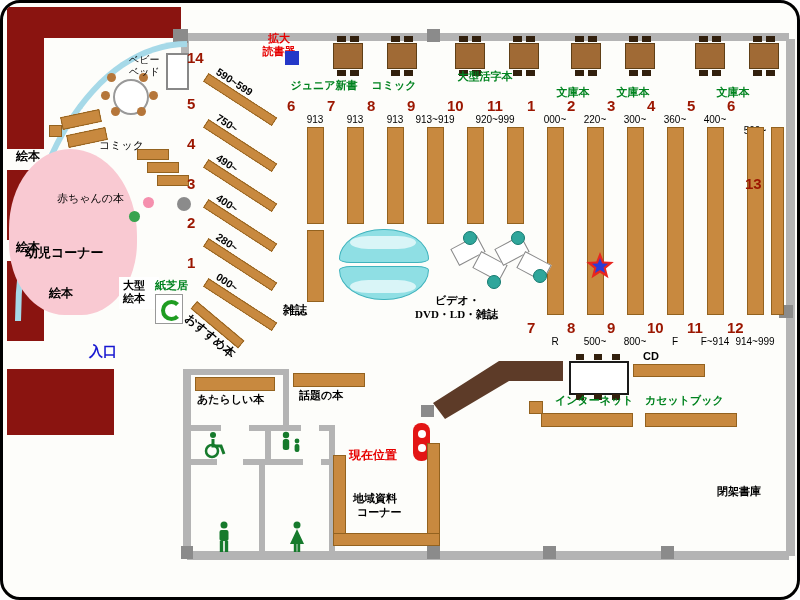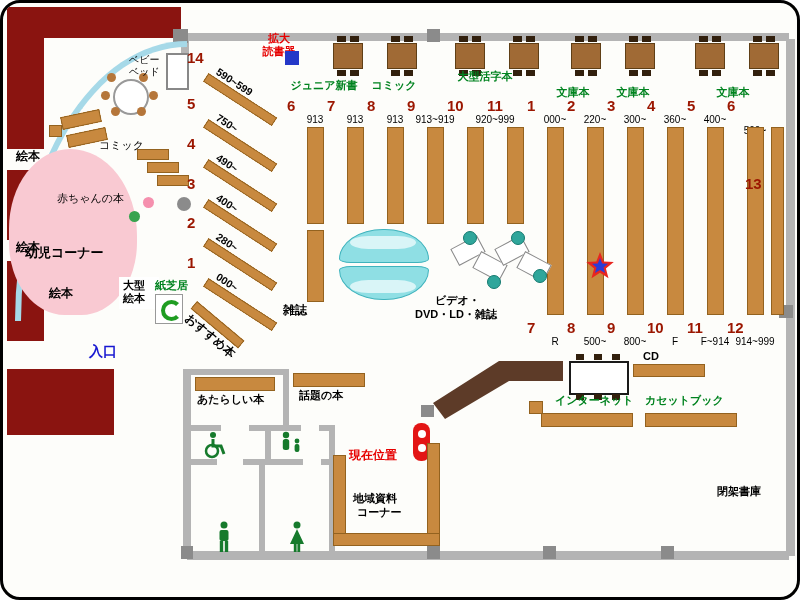--- a/index.html
+++ b/index.html
@@ -271,21 +271,21 @@
 
   <div class="abs rack" style="left:450px;top:238px;width:28px;height:17px;transform:rotate(-28deg);"></div>
   <div class="abs rack" style="left:472px;top:254px;width:28px;height:17px;transform:rotate(28deg);"></div>
   <div class="abs rack" style="left:494px;top:238px;width:28px;height:17px;transform:rotate(-28deg);"></div>
   <div class="abs rack" style="left:516px;top:254px;width:28px;height:17px;transform:rotate(28deg);"></div>
   <div class="abs stool" style="left:460px;top:228px;width:12px;height:12px;"></div>
   <div class="abs stool" style="left:484px;top:272px;width:12px;height:12px;"></div>
   <div class="abs stool" style="left:508px;top:228px;width:12px;height:12px;"></div>
   <div class="abs stool" style="left:530px;top:266px;width:12px;height:12px;"></div>
   <div class="abs lbl b" style="left:432px;top:292px;font-size:11px;">ビデオ・</div>
-  <div class="abs lbl b" style="left:412px;top:306px;font-size:11px;">DVD・LD・雑誌</div>
+  <div class="abs lbl b" style="left:412px;top:306px;font-size:11px;font-family:Liberation Serif, serif;">DVD・LD・雑誌</div>
 
   <svg class="abs" style="left:582px;top:248px;" width="30" height="30" viewBox="0 0 30 30">
     <polygon points="15,1 18.7,10.4 28.8,11 20.9,17.4 23.5,27.2 15,21.7 6.5,27.2 9.1,17.4 1.2,11 11.3,10.4" fill="#e8251f"></polygon>
     <polygon points="15,7 17.2,12.4 23,12.8 18.5,16.5 20,22.1 15,19 10,22.1 11.5,16.5 7,12.8 12.8,12.4" fill="#2b3bd6"></polygon>
   </svg>
 
   <svg class="abs" style="left:418px;top:354px;" width="150" height="70" viewBox="0 0 150 70">
     <path d="M78,4 L142,4 L142,24 L88,24 L24,62 L12,46 Z" fill="#5d3b28"></path>
   </svg>
 

